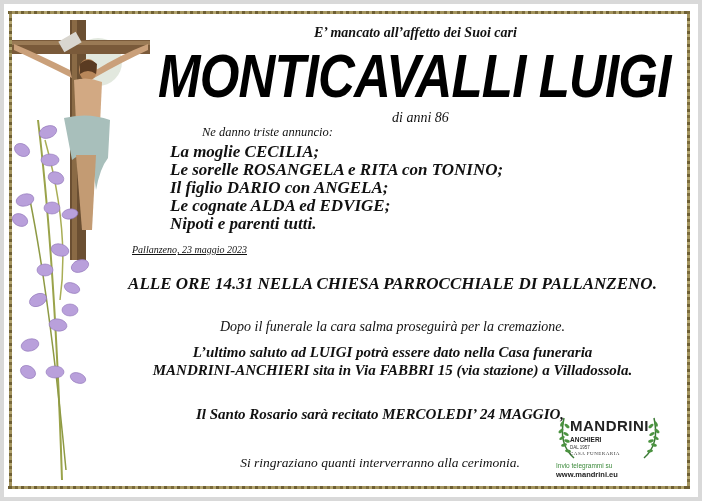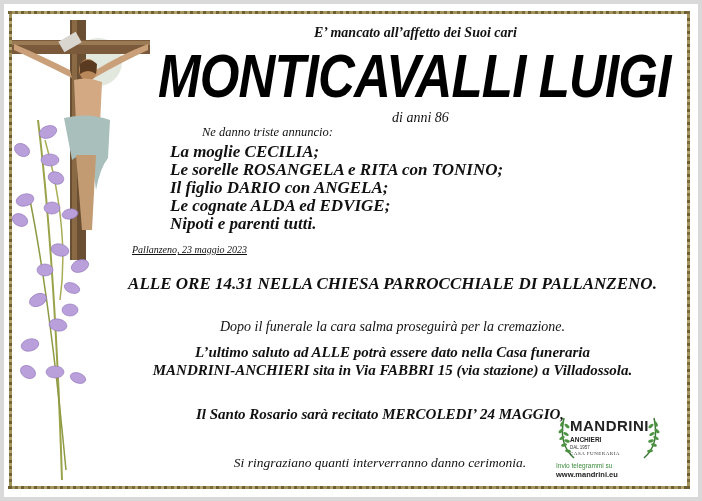--- a/index.html
+++ b/index.html
@@ -146,29 +146,29 @@
 
 <div class="txt dateplace">Pallanzeno, 23 maggio 2023</div>
 
 <div class="center-block funeral">
   <div>ALLE ORE 14.31 NELLA CHIESA PARROCCHIALE DI PALLANZENO.</div>
 </div>
 
 <div class="center-block cremation">Dopo il funerale la cara salma proseguirà per la cremazione.</div>
 
 <div class="center-block saluto">
-  <div>L’ultimo saluto ad ALLE potrà essere dato nella Casa funeraria</div>
+  <div>L’ultimo saluto ad LUIGI potrà essere dato nella Casa funeraria</div>
   <div>MANDRINI-ANCHIERI sita in Via FABBRI 15 (via stazione) a Villadossola.</div>
 </div>
 
 <div class="center-block rosario">
   <div>Il Santo Rosario sarà recitato MERCOLEDI’ 24 MAGGIO,</div>
 </div>
 
-<div class="center-block thanks">Si ringraziano quanti interverranno danno cerimonia.</div>
+<div class="center-block thanks">Si ringraziano quanti interverranno alla cerimonia.</div>
 
 <div class="logo">
   <svg class="laurel" style="left:0" width="22" height="46" viewBox="0 0 22 46">
     <path d="M18 44 Q2 30 8 4" stroke="#3b7a35" stroke-width="1.5" fill="none"></path>
     <g fill="#4b9340">
       <ellipse cx="6" cy="10" rx="3" ry="1.5" transform="rotate(-60 6 10)"></ellipse>
       <ellipse cx="5" cy="17" rx="3" ry="1.5" transform="rotate(-40 5 17)"></ellipse>
       <ellipse cx="6" cy="24" rx="3" ry="1.5" transform="rotate(-30 6 24)"></ellipse>
       <ellipse cx="8" cy="31" rx="3" ry="1.5" transform="rotate(-15 8 31)"></ellipse>
       <ellipse cx="12" cy="37" rx="3" ry="1.5" transform="rotate(10 12 37)"></ellipse>

